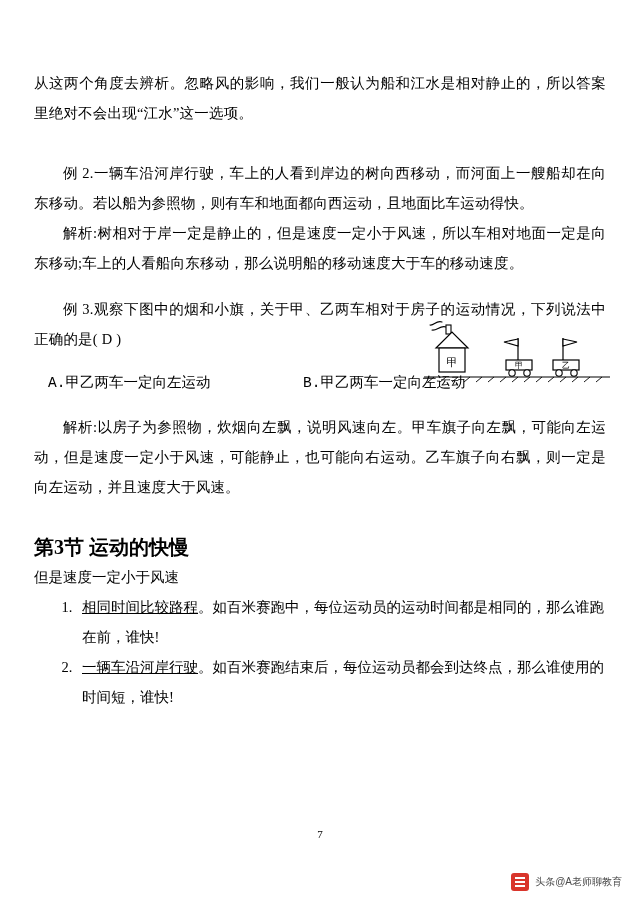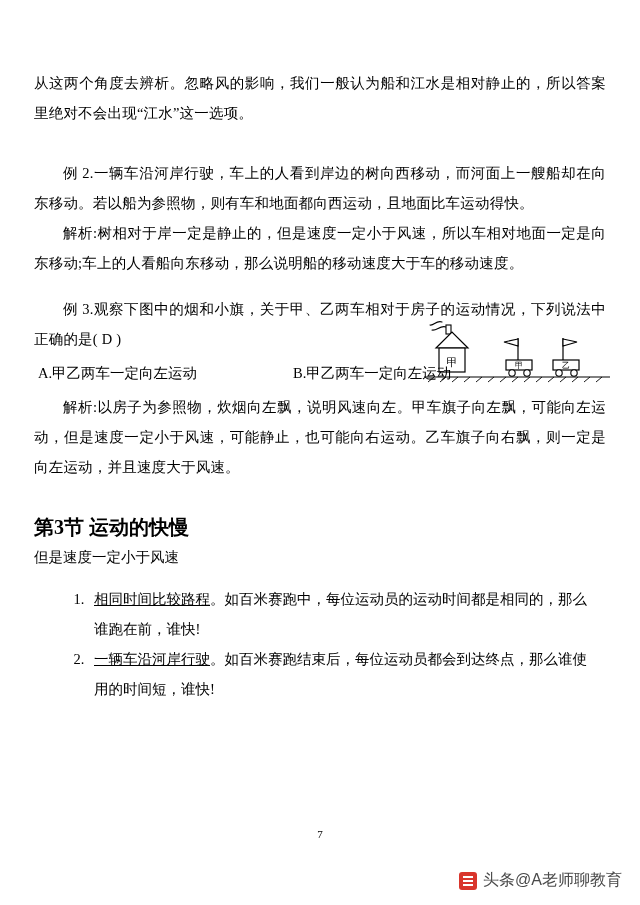--- a/index.html
+++ b/index.html
@@ -38,21 +38,22 @@
   .para.indent {
     text-indent: 2em;
   }
   .gap-lg { height: 30px; }
   .gap-md { height: 16px; }
 
   .options-line {
     font-size: 14.5px;
     line-height: 30px;
     display: flex;
-    margin: 4px;
+    margin: 14px;
+    font-family: Liberation Mono, monospace;
   }
   .options-line .opt-a {
     width: 255px;
     flex: 0 0 255px;
   }
   .options-line .opt-b {
     flex: 1 1 auto;
   }
 
   .section-title {
@@ -60,21 +61,21 @@
     line-height: 30px;
     font-weight: bold;
     margin: 0;
   }
   .sub-title {
     font-size: 14.5px;
     line-height: 30px;
     margin: 0;
   }
   ol.method-list {
-    margin: 12px;
+    margin: 0;
     padding-left: 42px;
     font-size: 14.5px;
     line-height: 30px;
   }
   ol.method-list li {
     margin: 0;
     padding-left: 6px;
   }
   .ul-txt { text-decoration: underline; }
 
@@ -96,21 +97,21 @@
     color: #000;
   }
   .watermark {
     position: absolute;
     right: 18px;
     bottom: 14px;
     display: flex;
     align-items: center;
     gap: 6px;
     font-family: "Liberation Sans", sans-serif;
-    font-size: 16px;
+    font-size: 10px;
     color: #4a4a4a;
   }
   .wm-logo {
     width: 18px;
     height: 18px;
     background: #d9352c;
     border-radius: 3px;
     position: relative;
     flex: 0 0 18px;
   }

